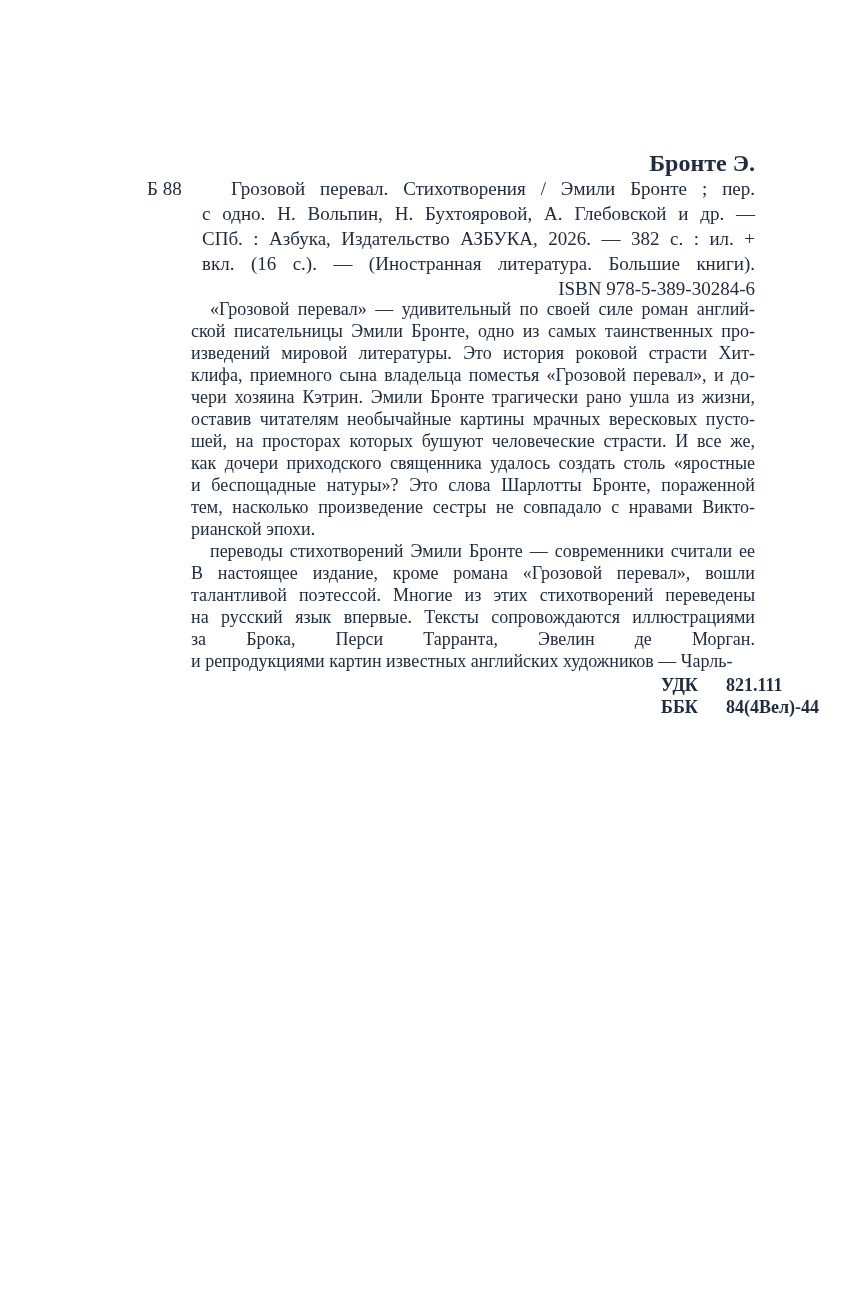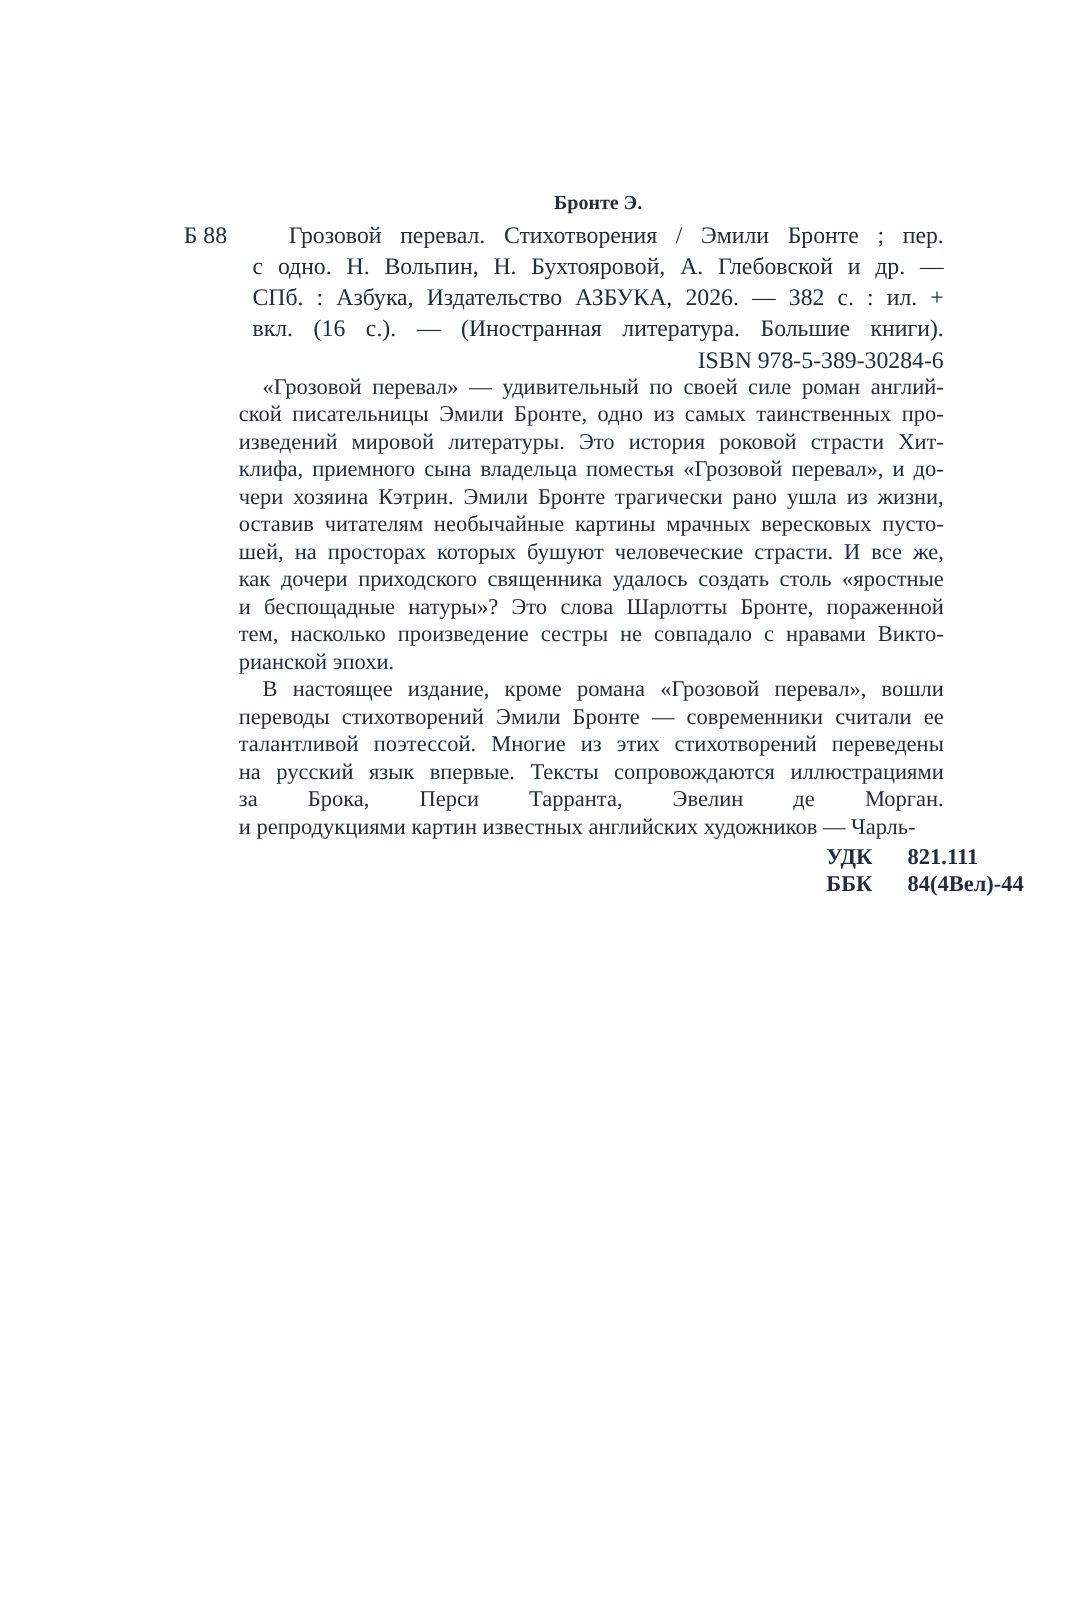--- a/index.html
+++ b/index.html
@@ -21,23 +21,23 @@
   .bib-block {
     position: absolute;
     left: 202px;
     top: 150px;
     width: 553px;
     font-size: 19px;
     line-height: 25px;
   }
   .author-heading {
     font-weight: bold;
-    font-size: 16px;
+    font-size: 24px;
     line-height: 26px;
-    text-align: center;
+    text-align: right;
   }
   .margin-code {
     position: absolute;
     left: 147px;
     top: 176px;
     font-size: 19px;
     line-height: 25px;
     white-space: nowrap;
   }
   .bib-first-line {
@@ -115,22 +115,22 @@
         <div class="tline">клифа, приемного сына владельца поместья «Грозовой перевал», и до-</div>
         <div class="tline">чери хозяина Кэтрин. Эмили Бронте трагически рано ушла из жизни,</div>
         <div class="tline">оставив читателям необычайные картины мрачных вересковых пусто-</div>
         <div class="tline">шей, на просторах которых бушуют человеческие страсти. И все же,</div>
         <div class="tline">как дочери приходского священника удалось создать столь «яростные</div>
         <div class="tline">и беспощадные натуры»? Это слова Шарлотты Бронте, пораженной</div>
         <div class="tline">тем, насколько произведение сестры не совпадало с нравами Викто-</div>
         <div class="tline">рианской эпохи.</div>
       </div>
     <div class="para">
+        <div class="tline">переводы стихотворений Эмили Бронте — современники считали ее</div>
         <div class="tline">В настоящее издание, кроме романа «Грозовой перевал», вошли</div>
-        <div class="tline">переводы стихотворений Эмили Бронте — современники считали ее</div>
         <div class="tline">талантливой поэтессой. Многие из этих стихотворений переведены</div>
         <div class="tline">на русский язык впервые. Тексты сопровождаются иллюстрациями</div>
         <div class="tline">за Брока, Перси Тарранта, Эвелин де Морган.</div>
         <div class="tline">и репродукциями картин известных английских художников — Чарль-</div>
       </div>
   </div>
 
   <div class="codes">
     <div class="code-row">
       <span class="code-label">УДК</span>

